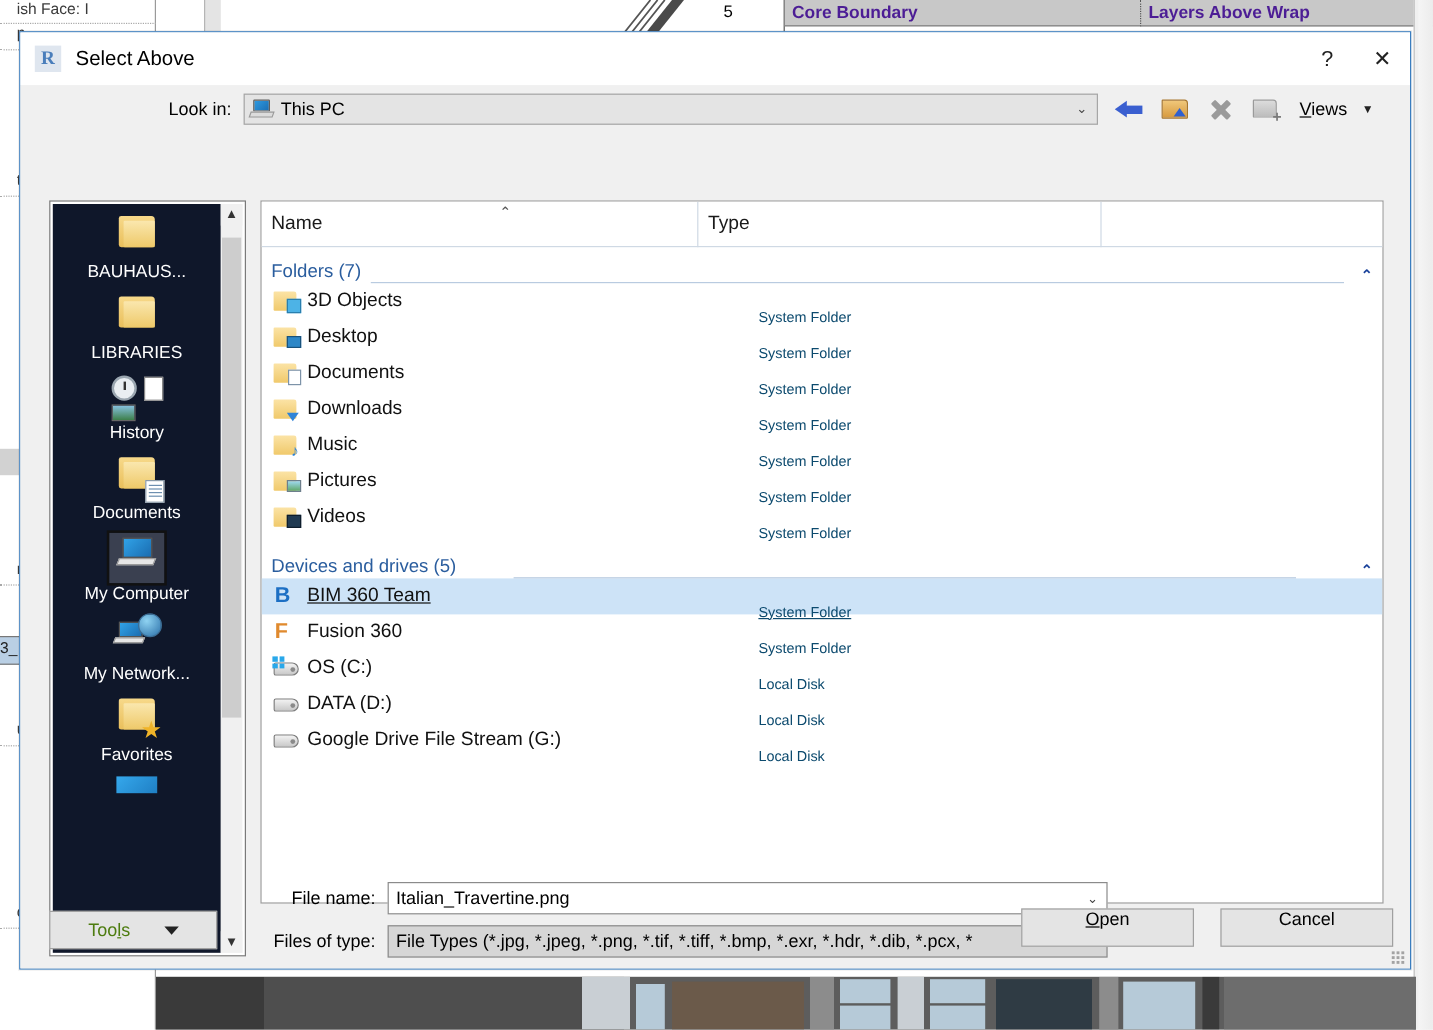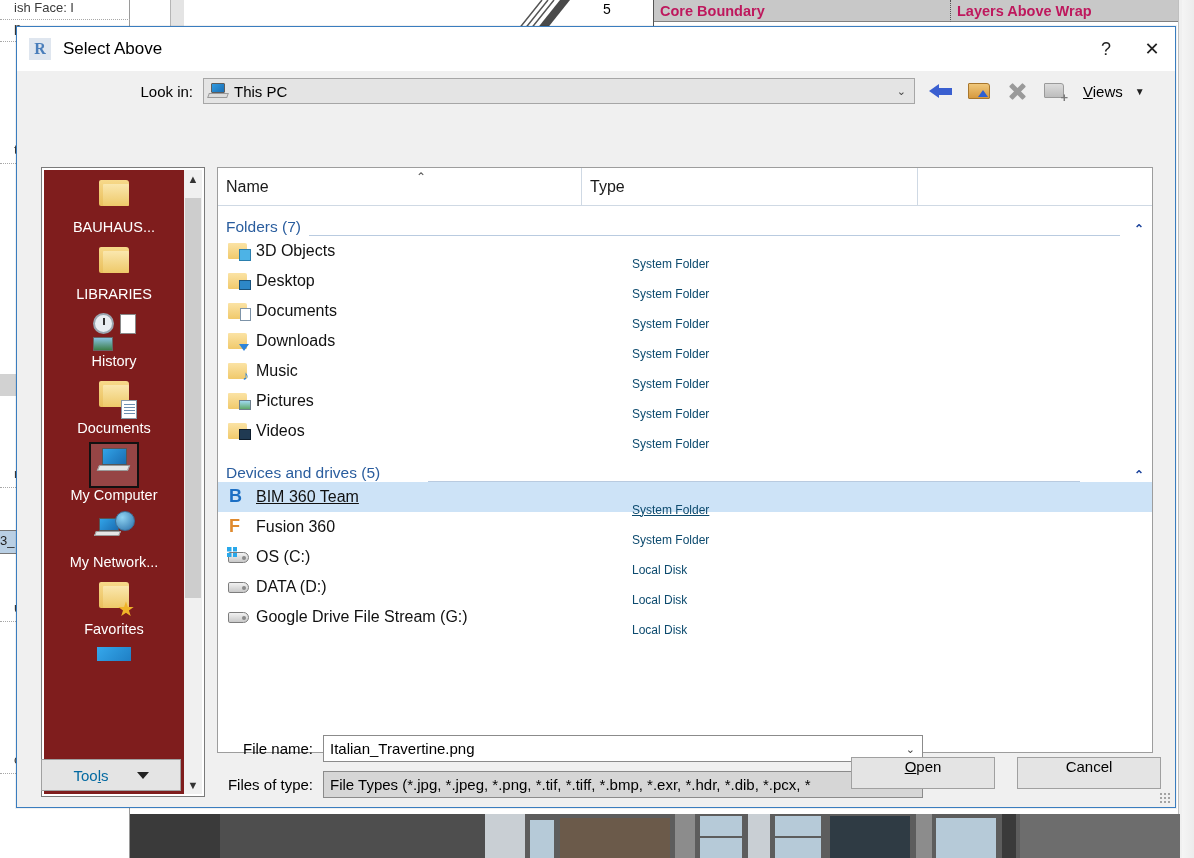--- a/index.html
+++ b/index.html
@@ -9,21 +9,21 @@
     overflow: hidden;
     font-family: "Liberation Sans", sans-serif;
     background: #ffffff;
   }
 
   
   #bg { position: absolute; inset: 0; background: #ffffff; }
   .bg-tablehdr {
     position: absolute; top: 0; height: 22px;
     background: #c8c8c8; border-bottom: 1px solid #808080;
-    font-size: 14.5px; font-weight: bold; color: #be185d;
+    font-size: 14.5px; font-weight: bold; color: #4c1d95;
     display: flex; align-items: center; padding-left: 6px;
     font-family: "Liberation Sans", sans-serif;
   }
   .bg-numcell {
     position: absolute; top: 0; left: 598px; width: 56px; height: 36px;
     background: #ffffff; border-right: 1px solid #555; border-bottom: 1px solid #555;
     font-size: 14px; color: #000; padding-left: 5px; padding-top: 1px;
   }
   .bg-leftpanel {
     position: absolute; top: 0; left: 0; width: 130px; height: 858px;
@@ -149,21 +149,21 @@
   .views-btn u { text-decoration: underline; }
   .views-caret { font-size: 10px; color: #222; }
 
   
   .places-wrap {
     position: absolute; left: 24px; top: 96px; width: 164px; height: 630px;
     background: #ffffff; border: 1px solid #7a7a7a;
     padding: 2px; display: flex;
   }
   .places {
-    flex: 1 1 auto; background: #7f1d1d; overflow: hidden; position: relative;
+    flex: 1 1 auto; background: #0f172a; overflow: hidden; position: relative;
   }
   .place {
     width: 100%; padding-top: 6px; padding-bottom: 2px;
     display: flex; flex-direction: column; align-items: center;
     cursor: default;
   }
   .place .pi { width: 46px; height: 42px; position: relative; }
   .place .pl {
     font-size: 14.5px; color: #ffffff; margin-top: 1px;
     white-space: nowrap; text-align: center;
@@ -338,21 +338,21 @@
   }
 
   
   .footer {
     position: absolute; left: 0; bottom: 0; width: 100%; height: 56px;
   }
   .tools-btn {
     position: absolute; left: 24px; top: 8px; width: 140px; height: 32px;
     background: #e4e4e4; border: 1px solid #a0a0a0;
     display: flex; align-items: center; justify-content: center; gap: 28px;
-    font-size: 15px; color: #0369a1; cursor: default;
+    font-size: 15px; color: #4d7c0f; cursor: default;
   }
   .tools-btn u { text-decoration: underline; }
   .btn {
     position: absolute; top: 6px; height: 32px; width: 144px;
     background: #e4e4e4; border: 1px solid #a0a0a0;
     display: flex; justify-content: center;
     font-size: 15px; color: #000; cursor: default;
   }
   .btn.open { left: 834px; }
   .btn.cancel { left: 1000px; }

